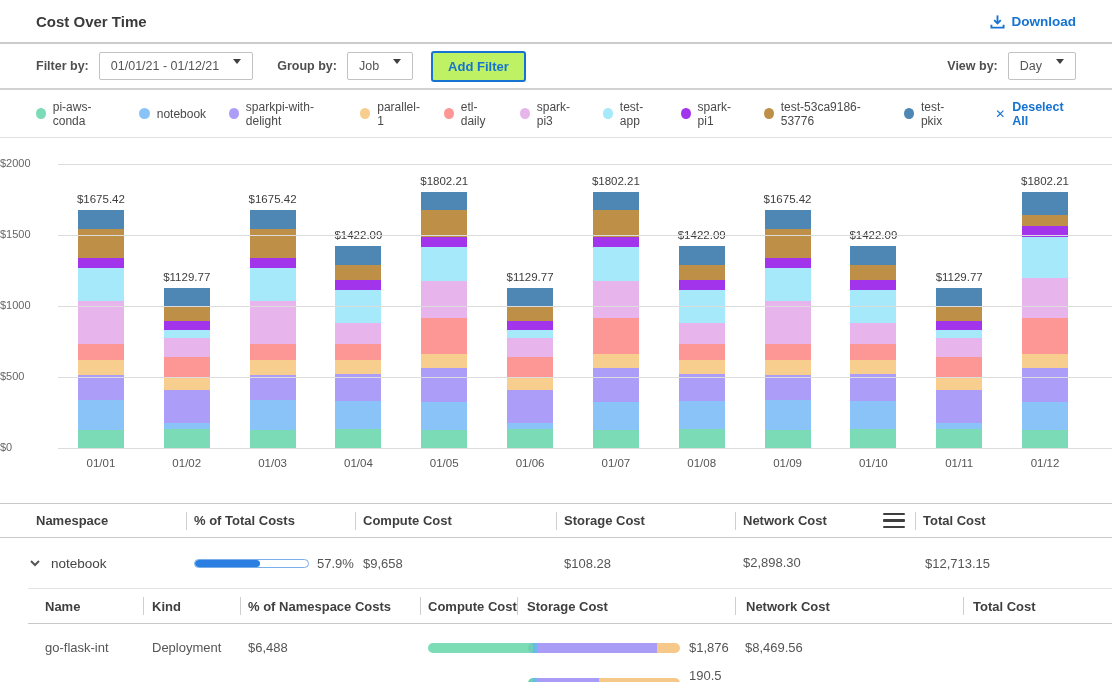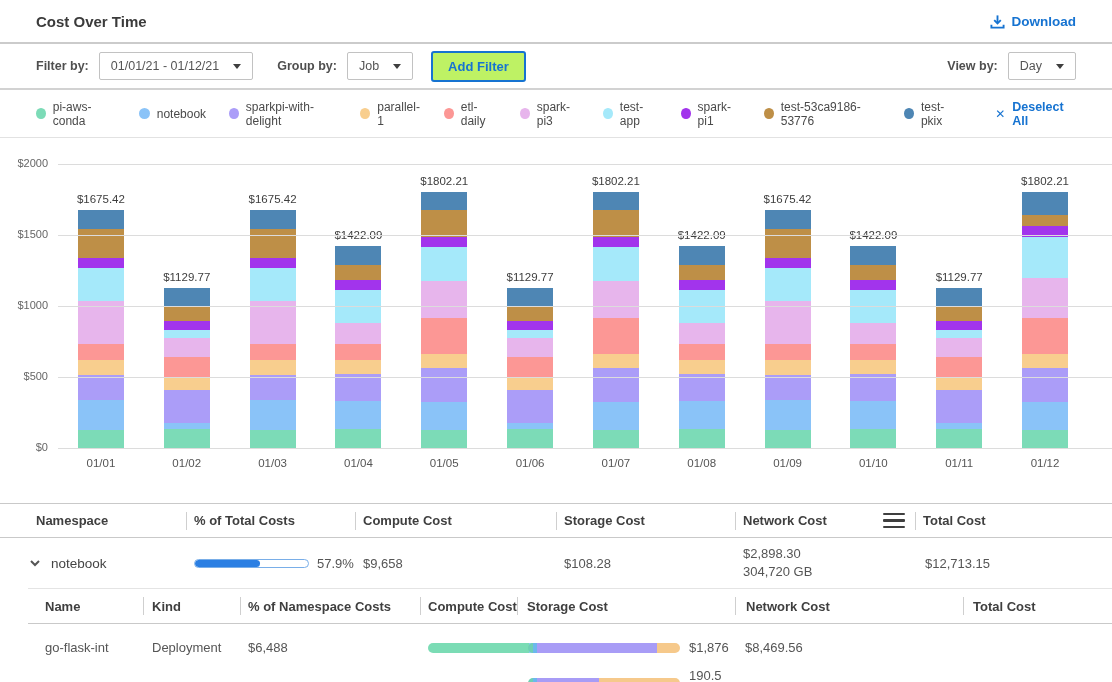--- a/index.html
+++ b/index.html
@@ -10,21 +10,21 @@
   .titlebar { height:44px; display:flex; align-items:center; justify-content:space-between;
     padding:0 36px; border-bottom:2px solid #cbcbcb; }
   .title { font-size:15px; font-weight:bold; color:#3b3b3b; }
   .download { display:flex; align-items:center; gap:7px; color:#1673D1; font-weight:bold;
     font-size:13.5px; cursor:pointer; }
 
   
   .filterbar { height:46px; display:flex; align-items:center; padding:0 36px;
     border-bottom:2px solid #d2d2d2; }
   .flabel { font-size:12.5px; font-weight:bold; color:#4f4f4f; margin-right:10px; }
-  .dropdown { display:flex; align-items:center; gap:14px; border:1px solid #c2c2c2;
+  .dropdown { display:flex; align-items:flex-start; gap:14px; border:1px solid #c2c2c2;
     border-radius:2px; background:#fff; padding:6px 11px; font-size:12.5px; color:#555;
     cursor:pointer; }
   .caret { width:0; height:0; border-left:4.5px solid transparent; border-right:4.5px solid transparent;
     border-top:5.5px solid #3f3f3f; }
   .btn-addfilter { margin-left:18px; border:2px solid #1673D1; color:#1673D1; background:#bef264;
     font-weight:bold; font-size:13px; padding:6px 15px; border-radius:3px; cursor:pointer;
     font-family:inherit; }
   .viewby { margin-left:auto; display:flex; align-items:center; }
 
   
@@ -33,21 +33,21 @@
   .legend-item { display:flex; align-items:center; gap:7px; margin-right:23px;
     font-size:12px; color:#4a4a4a; cursor:pointer; }
   .dot { width:11px; height:11px; border-radius:50%; }
   .deselect { display:flex; align-items:center; gap:7px; color:#1673D1; font-weight:bold;
     font-size:12.5px; margin-left:12px; cursor:pointer; }
   .xmark { font-size:12px; font-weight:bold; }
 
   
   .chart-area { position:relative; height:365px; }
   .gridline { position:absolute; left:58px; right:0; height:1px; background:#dcdcdc; }
-  .ylab { position:absolute; left:0; width:48px; text-align:right; font-size:11px; color:#666; }
+  .ylab { position:absolute; left:0; width:48px; font-size:11px; color:#666; }
   .bars { position:absolute; left:58px; right:24px; top:0; bottom:55px; display:flex; }
   .slot { flex:1; position:relative; display:flex; flex-direction:column; align-items:center;
     justify-content:flex-end; }
   .vlab { font-size:11.5px; color:#3d3d3d; margin-bottom:5px; white-space:nowrap; }
   .stack { width:46px; display:flex; flex-direction:column-reverse; }
   .seg { width:100%; }
   .xlab { position:absolute; top:calc(100% + 9px); left:0; right:0; text-align:center;
     font-size:11.5px; color:#555; }
 
   
@@ -410,21 +410,20 @@
     <div class="pct-cell cell">
       <div class="track" style="width:115px;">
         <div class="fill" id="fill-ns" style="width: 57.9%;"></div>
       </div>
       <span>57.9%</span>
     </div>
     <div class="cell">$9,658</div>
     <div class="cell">$108.28</div>
     <div class="cell net2">
       <div>$2,898.30</div>
-      <div>304,720 GB</div>
     </div>
     <div class="cell" style="padding-left:10px;">$12,713.15</div>
   </div>
 
   <div class="nested">
     <div class="grid-nested nt-head">
       <div class="hcell">Name</div>
       <div class="hcell" style="padding-left:9px;">Kind</div>
       <div class="hcell">% of Namespace Costs</div>
       <div class="hcell">Compute Cost</div>

